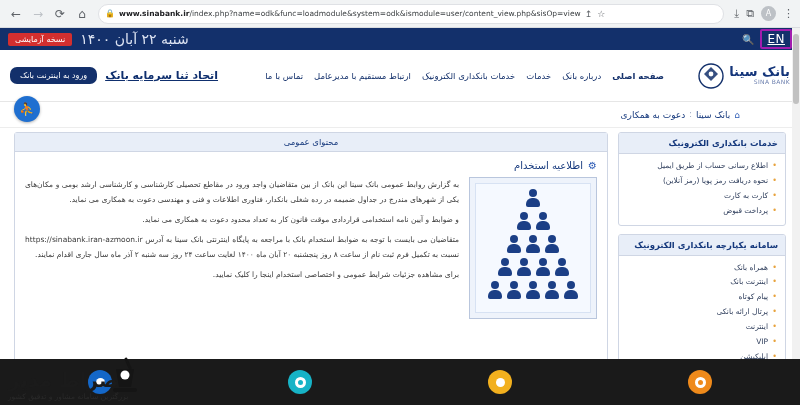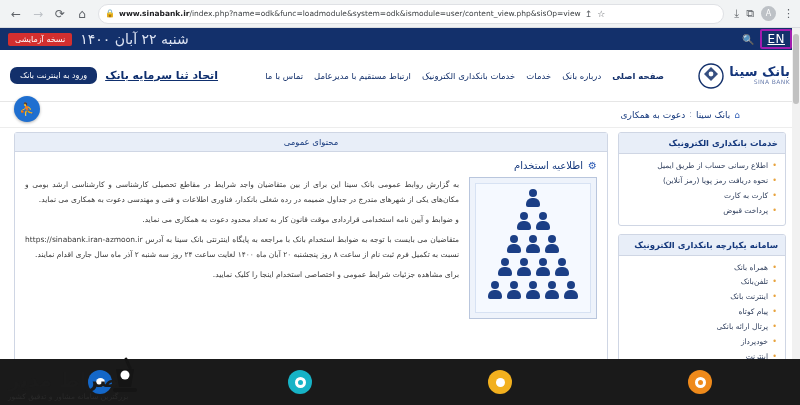--- a/index.html
+++ b/index.html
@@ -373,25 +373,23 @@
           <div class="panel-li">نحوه دریافت رمز پویا (رمز آنلاین)</div>
           <div class="panel-li">کارت به کارت</div>
           <div class="panel-li">پرداخت قبوض</div>
         </div>
       </div>
 
       <div class="panel">
         <div class="panel-head">سامانه یکپارچه بانکداری الکترونیک</div>
         <div class="panel-body">
           <div class="panel-li">همراه بانک</div>
-          <div class="panel-li">تلفن‌بانک</div>
           <div class="panel-li">اینترنت بانک</div>
           <div class="panel-li">پیام کوتاه</div>
           <div class="panel-li">پرتال ارائه بانکی</div>
-          <div class="panel-li">خودپرداز</div>
           <div class="panel-li">اینترنت</div>
           <div class="panel-li">VIP</div>
           <div class="panel-li">اپلیکیشن</div>
         </div>
         <div class="panel-foot">سامانه یکپارچه بانکداری الکترونیک</div>
       </div>
 
     </div>
 
     <div class="content">
@@ -474,21 +472,21 @@
                       <div class="body"></div>
                     </div>
                   <div class="person">
                       <div class="head"></div>
                       <div class="body"></div>
                     </div>
                 </div>
               </div>
             </div>
 
-            <div class="para">به گزارش روابط عمومی بانک سینا این برای از بین متقاضیان واجد شرایط در مقاطع تحصیلی کارشناسی و کارشناسی ارشد بومی و مکان‌های یکی از شهرهای مندرج در جداول ضمیمه در رده شغلی بانکدار، فناوری اطلاعات و فنی و مهندسی دعوت به همکاری می نماید.</div>
+            <div class="para">به گزارش روابط عمومی بانک سینا این بانک از بین متقاضیان واجد ورود در مقاطع تحصیلی کارشناسی و کارشناسی ارشد بومی و مکان‌های یکی از شهرهای مندرج در جداول ضمیمه در رده شغلی بانکدار، فناوری اطلاعات و فنی و مهندسی دعوت به همکاری می نماید.</div>
             <div class="para">و ضوابط و آیین نامه استخدامی قراردادی موقت قانون کار به تعداد محدود دعوت به همکاری می نماید.</div>
             <div class="para">متقاضیان می بایست با توجه به ضوابط استخدام بانک با مراجعه به پایگاه اینترنتی بانک سینا به آدرس https://sinabank.iran-azmoon.ir نسبت به تکمیل فرم ثبت نام از ساعت ۸ روز پنجشنبه ۲۰ آبان ماه ۱۴۰۰ لغایت ساعت ۲۴ روز سه شنبه ۲ آذر ماه سال جاری اقدام نمایند.</div>
             <div class="para">برای مشاهده جزئیات شرایط عمومی و اختصاصی استخدام اینجا را کلیک نمایید.</div>
 
           </div>
 
         </div>
       </div>
     </div>
 

